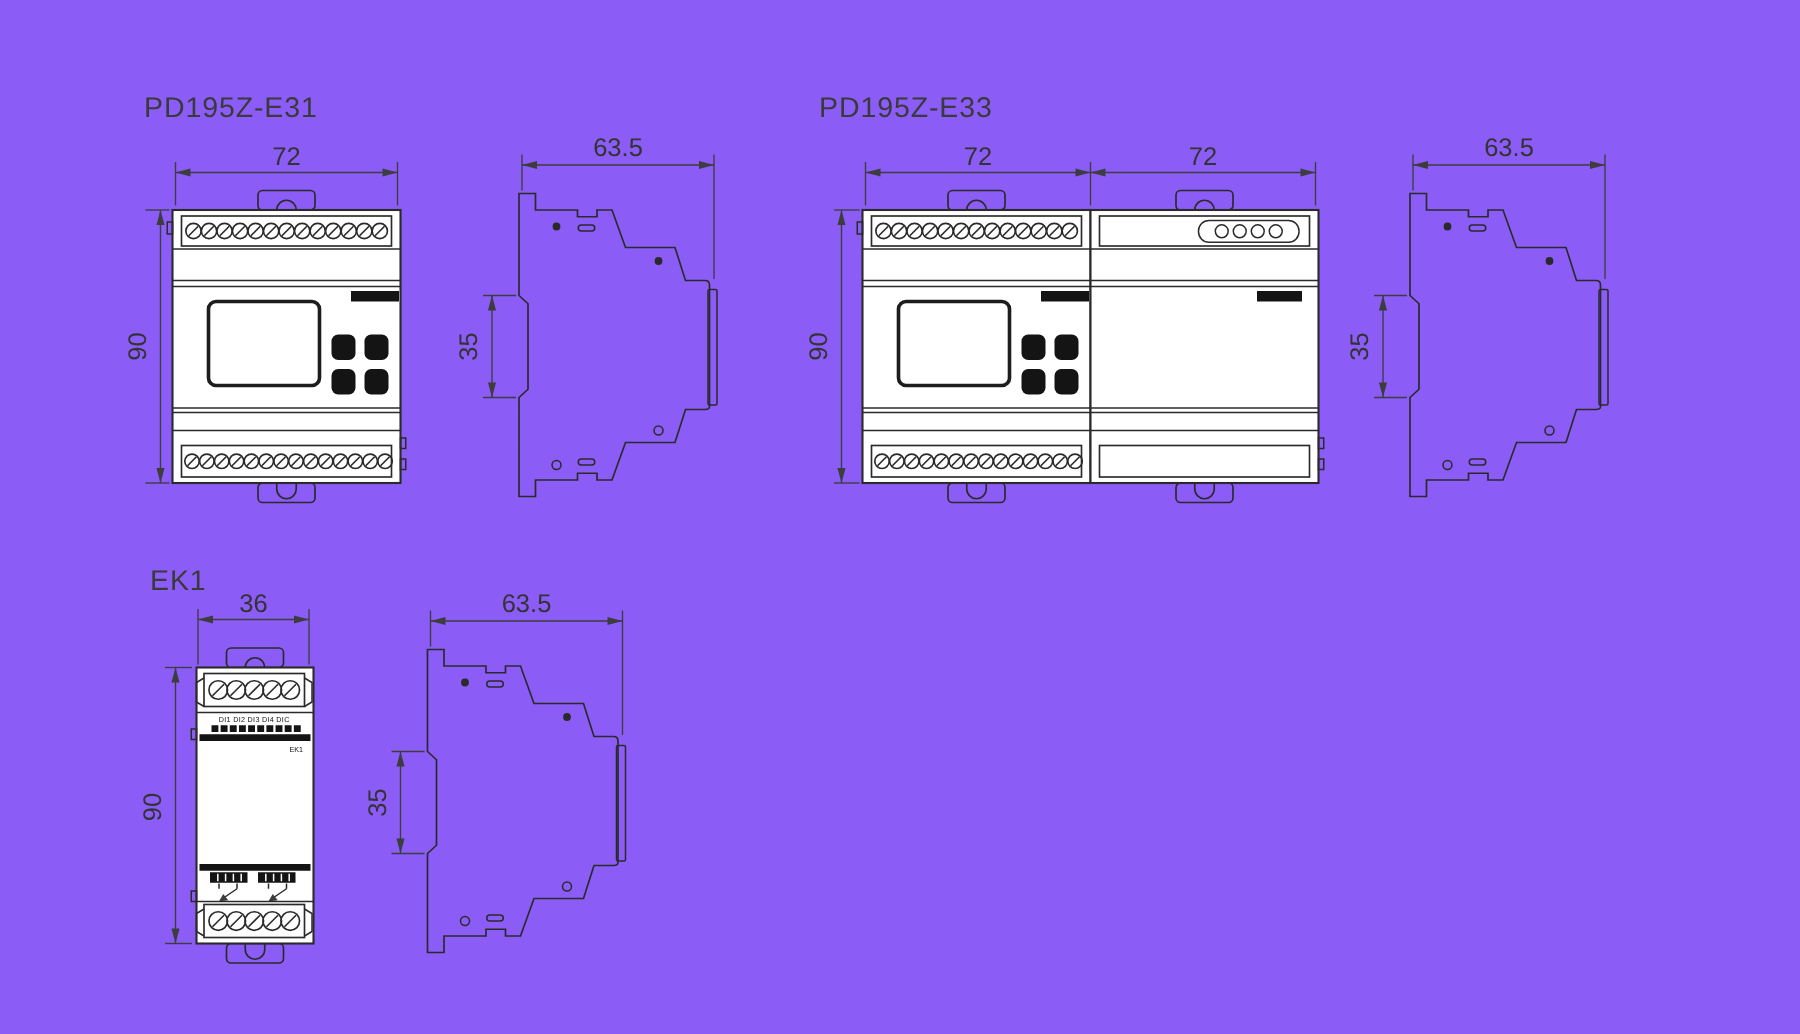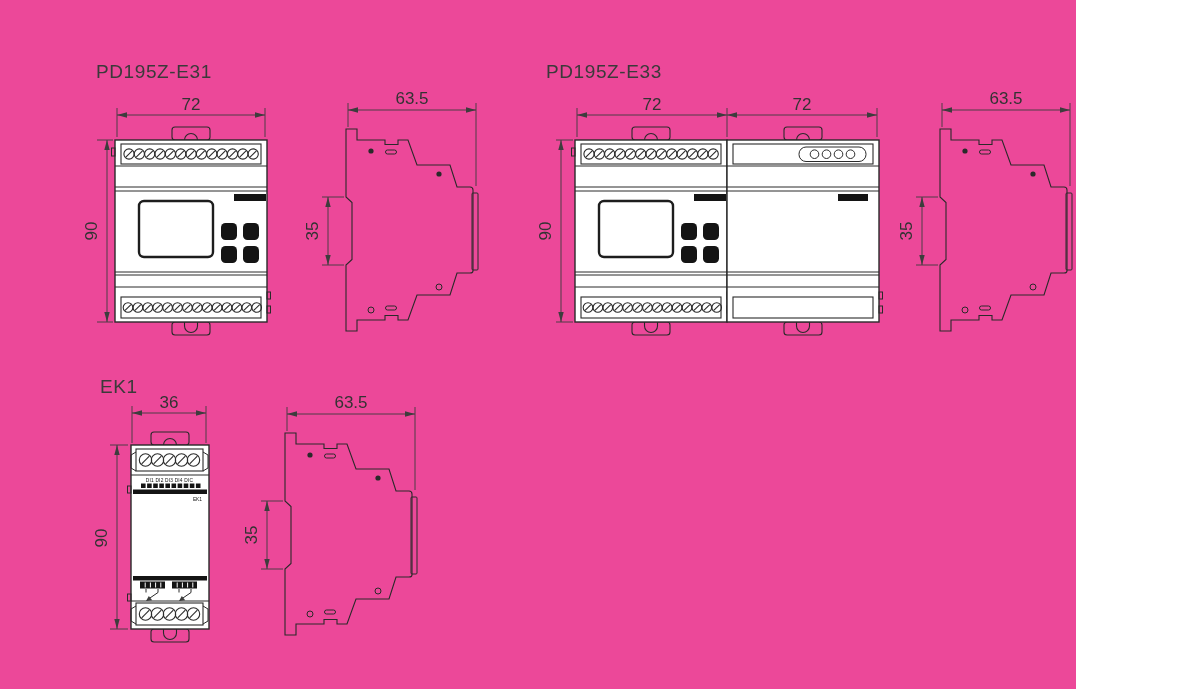--- a/index.html
+++ b/index.html
@@ -1,16 +1,16 @@
 <!DOCTYPE html>
 <html><head>
 <meta charset="utf-8">
 <style>
   html,body{margin:0;padding:0;background:#fff;}
-  .canvas{position:relative;width:1076px;height:689px;background:#ec4899;overflow:hidden;}
+  .canvas{position:relative;width:1200px;height:689px;background:#8b5cf6;overflow:hidden;}
   svg{display:block;}
   svg text{font-family:"Liberation Sans", sans-serif;}
   .title{font-size:19px;fill:#3a3a3a;letter-spacing:.6px;}
   .dimtxt{font-size:17px;fill:#333;text-anchor:middle;}
   .tiny{font-size:4.8px;fill:#111;letter-spacing:.2px;text-anchor:middle;}
   .tiny-r{font-size:4.8px;fill:#111;text-anchor:end;}
   .ln{stroke:#2a2a2a;stroke-width:1.1;fill:none;}
   .lnthin{stroke:#2a2a2a;stroke-width:1;fill:none;}
   .body{stroke:#2a2a2a;stroke-width:1.4;fill:#fff;}
   .dimln{stroke:#3d3d3d;stroke-width:.9;fill:none;}

